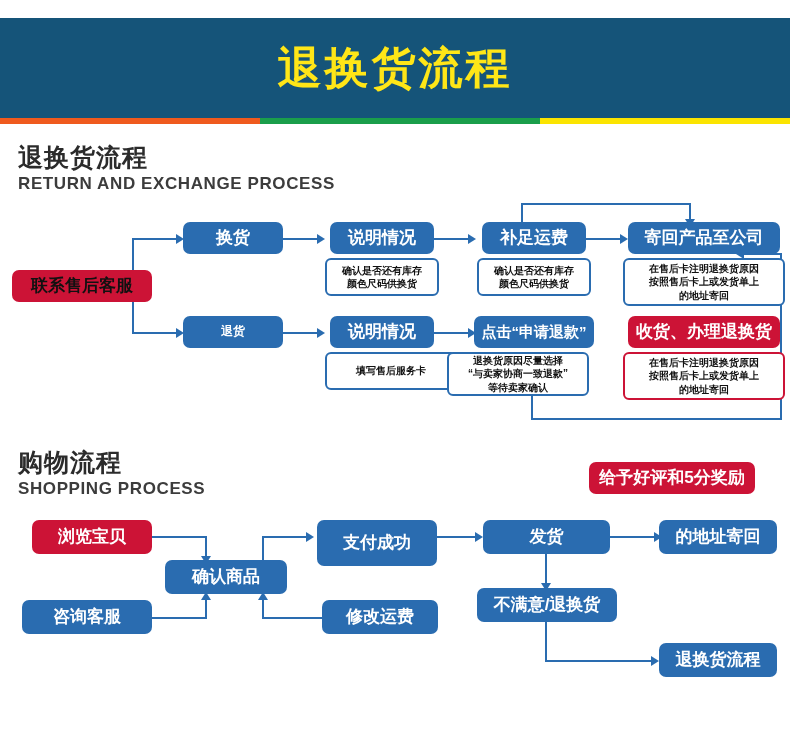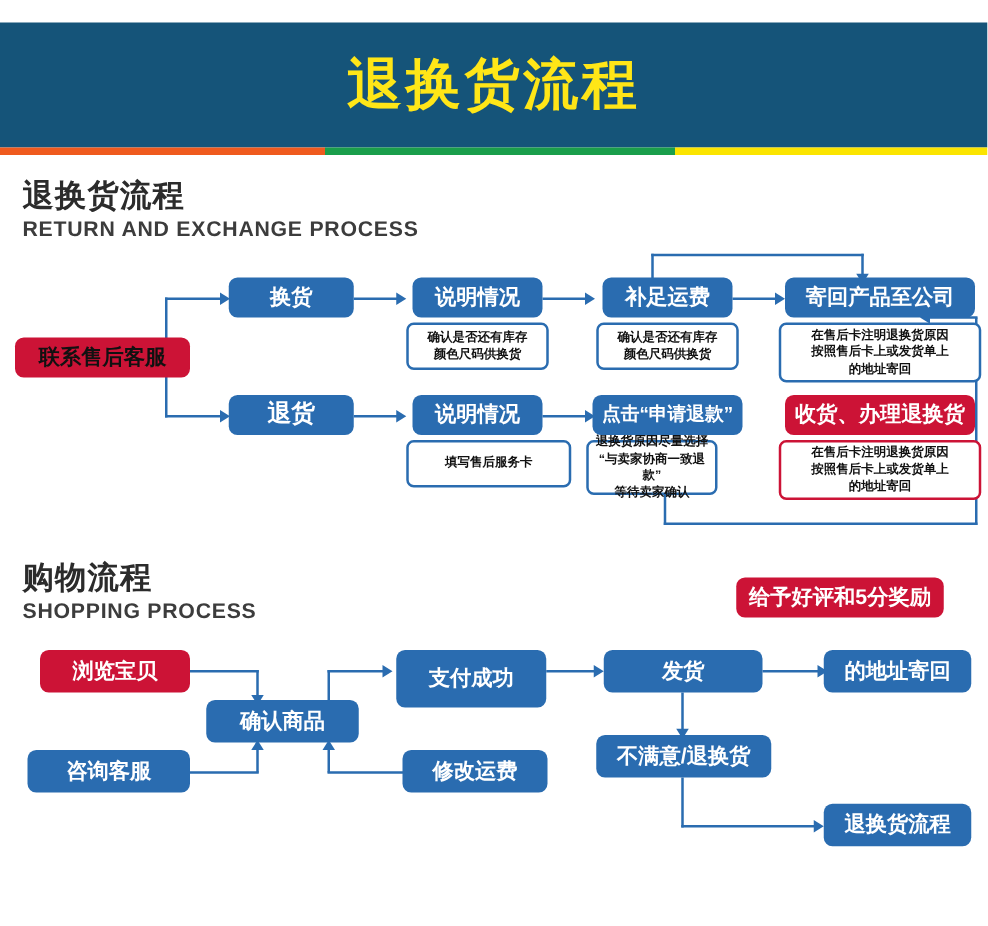--- a/index.html
+++ b/index.html
@@ -147,33 +147,33 @@
   <div class="note" style="left:477px; top:258px; width:114px; height:38px; white-space:pre-line;">确认是否还有库存
 颜色尺码供换货</div>
 
   <div class="node blue" style="left:628px; top:222px; width:152px; height:32px; font-size:17px;">
     <span>寄回产品至公司</span>
   </div>
   <div class="note" style="left:623px; top:258px; width:162px; height:48px; white-space:pre-line;">在售后卡注明退换货原因
 按照售后卡上或发货单上
 的地址寄回</div>
 
-  <div class="node blue" style="left:183px; top:316px; width:100px; height:32px; font-size:19px;">
+  <div class="node blue" style="left:183px; top:316px; width:100px; height:32px; font-size:12px;">
     <span>退货</span>
   </div>
 
   <div class="node blue" style="left:330px; top:316px; width:104px; height:32px; font-size:17px;">
     <span>说明情况</span>
   </div>
   <div class="note" style="left:325px; top:352px; width:132px; height:38px;">填写售后服务卡</div>
 
   <div class="node blue" style="left:474px; top:316px; width:120px; height:32px; font-size:15px;">
     <span>点击“申请退款”</span>
   </div>
-  <div class="note" style="left:469px; top:352px; width:105px; height:44px; white-space:pre-line;">退换货原因尽量选择
+  <div class="note" style="left:447px; top:352px; width:142px; height:44px; white-space:pre-line;">退换货原因尽量选择
 “与卖家协商一致退款”
 等待卖家确认</div>
 
   <div class="node red" style="left:628px; top:316px; width:152px; height:32px; font-size:17px;">
     <span>收货、办理退换货</span>
   </div>
   <div class="note red-border" style="left:623px; top:352px; width:162px; height:48px; white-space:pre-line;">在售后卡注明退换货原因
 按照售后卡上或发货单上
 的地址寄回</div>
 

